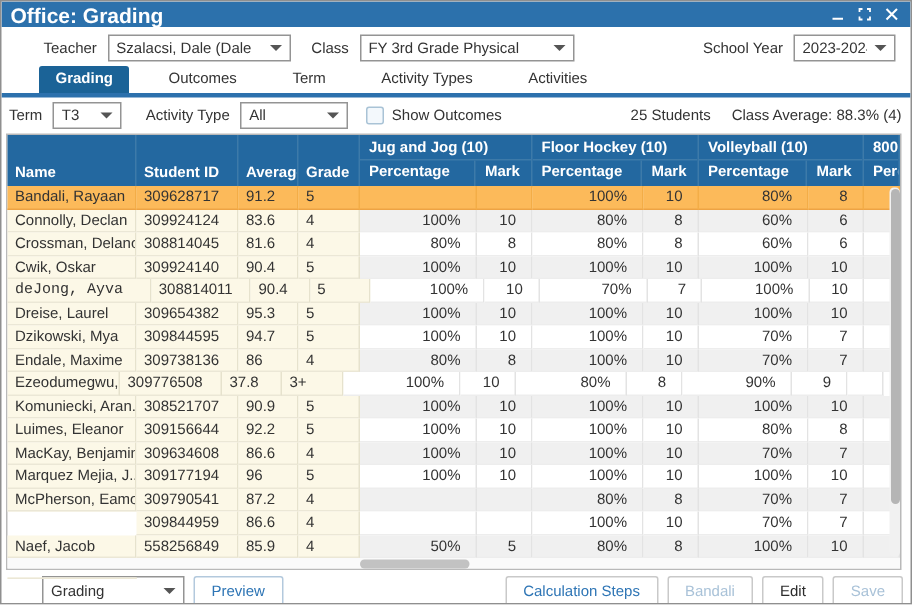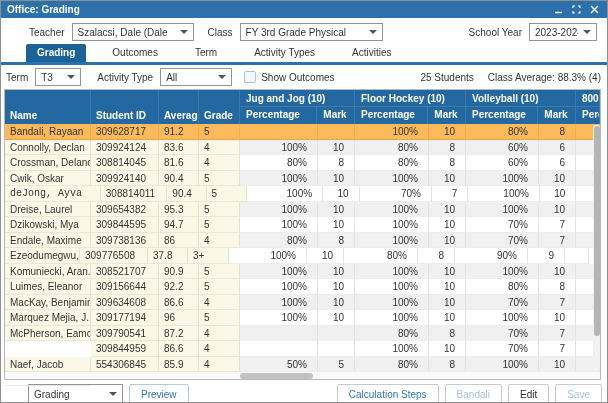--- a/index.html
+++ b/index.html
@@ -2,21 +2,21 @@
 <html><head>
 <meta charset="utf-8">
 <style>
   * { box-sizing: border-box; margin: 0; padding: 0; }
   html,body { background:#e8e8e8; }
   body { font-family:"Liberation Sans", sans-serif; font-size:10px; color:#333; }
   .window { width:608px; height:403px; background:#fff; border:1px solid #8f8f8f; position:relative; overflow:hidden; }
 
   
   .titlebar { height:17px; background:#2c71ac; display:flex; align-items:center; padding:0 8px 0 6px; }
-  .titlebar .title { color:#fff; font-weight:bold; font-size:10px; }
+  .titlebar .title { color:#fff; font-weight:bold; font-size:14px; }
   .win-controls { margin-left:auto; display:flex; gap:9px; align-items:center; }
   .win-controls span { display:inline-flex; cursor:pointer; }
 
   
   .toolbar { display:flex; align-items:center; padding:6px 10px 4px 28px; height:26px; }
   .lbl { color:#333; margin-right:7px; }
   .selectbox { height:18px; border:1px solid #949494; background:#fff; display:flex; align-items:center; padding:0 5px; cursor:pointer; }
   .selectbox .val { flex:1; white-space:nowrap; overflow:hidden; }
   .arrow { width:0; height:0; border-left:4px solid transparent; border-right:4px solid transparent; border-top:4px solid #555; margin-left:5px; flex:none; }
   .sel-teacher { width:122px; margin-right:14px; }
@@ -370,21 +370,21 @@
           <div class="num" style="width: 78px;"></div>
           <div class="num" style="width: 37px;"></div>
           <div class="num" style="width: 74px;">100%</div>
           <div class="num" style="width: 37px;">10</div>
           <div class="num" style="width: 73px;">70%</div>
           <div class="num" style="width: 37px;">7</div>
           <div class="num" style="width: 24px;"></div>
         </div>
         <div class="grow alt">
           <div class="fz" style="width: 86px;">Naef, Jacob</div>
-          <div class="fz" style="width: 68px;">554306845</div>
+          <div class="fz" style="width: 68px;">558256849</div>
           <div class="fz" style="width: 40px;">85.9</div>
           <div class="fz" style="width: 41px;">4</div>
           <div class="num" style="width: 78px;">50%</div>
           <div class="num" style="width: 37px;">5</div>
           <div class="num" style="width: 74px;">80%</div>
           <div class="num" style="width: 37px;">8</div>
           <div class="num" style="width: 73px;">100%</div>
           <div class="num" style="width: 37px;">10</div>
           <div class="num" style="width: 24px;"></div>
         </div>

